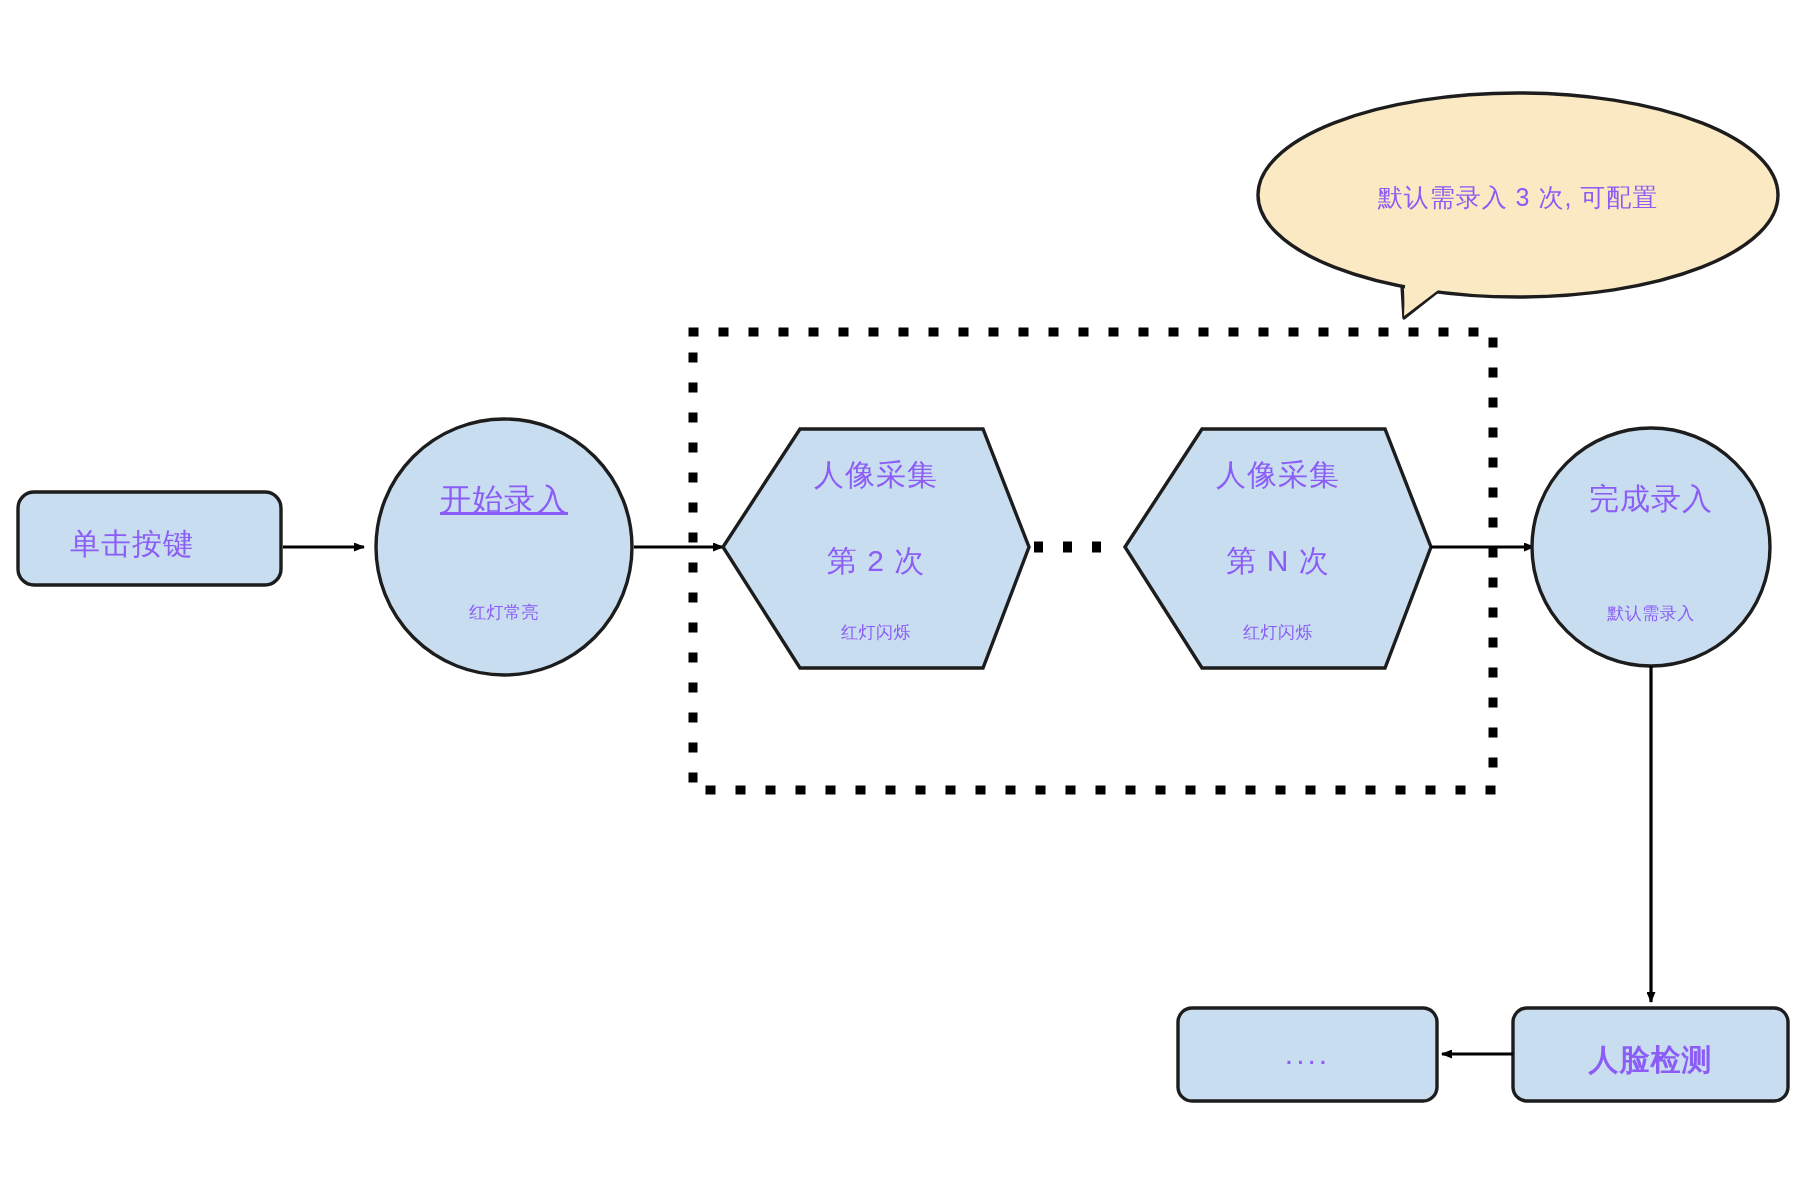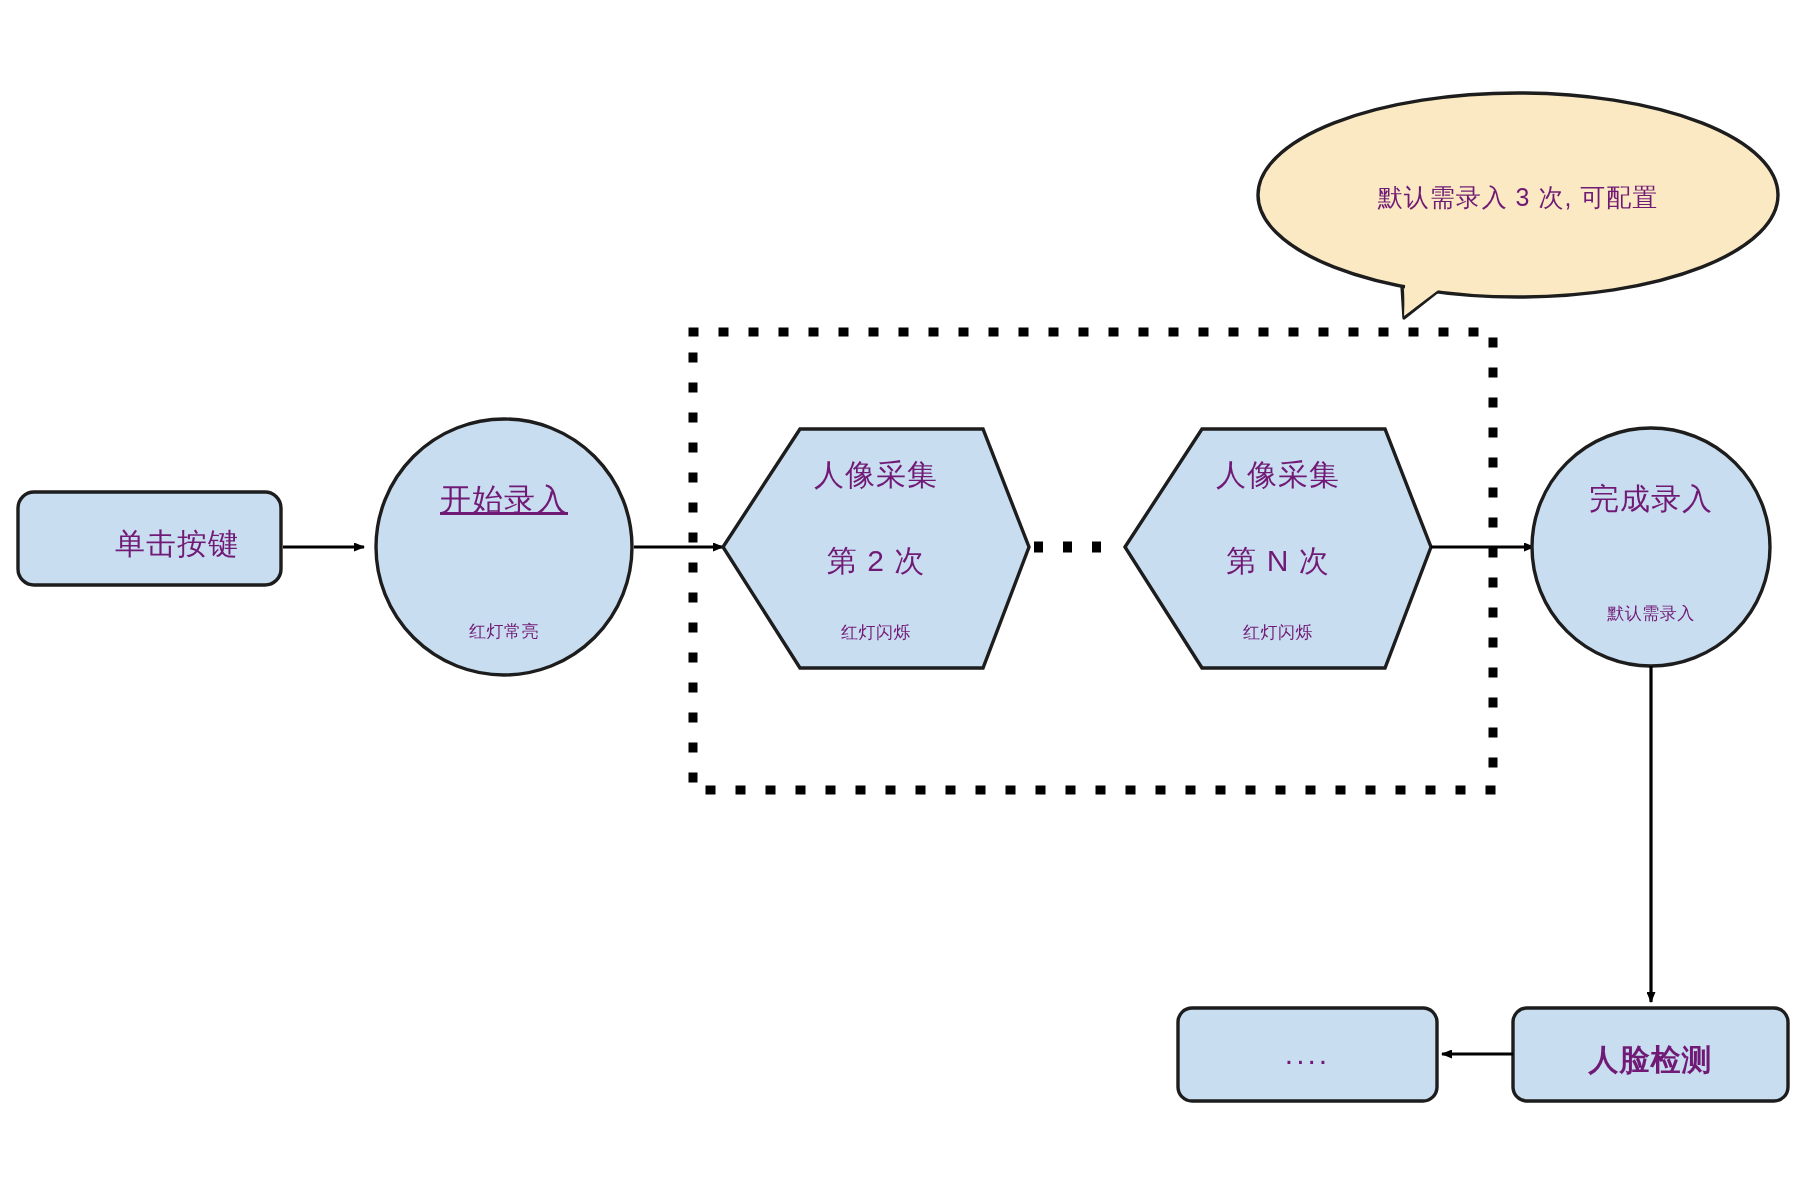--- a/index.html
+++ b/index.html
@@ -20,21 +20,21 @@
   .layer {
     position: absolute;
     left: 0;
     top: 0;
     width: 1803px;
     height: 1199px;
   }
   .node-label {
     position: absolute;
     text-align: center;
-    color: #701a75;
+    color: #8b5cf6;
     white-space: pre;
     pointer-events: none;
   }
   .title-lg {
     font-size: 31px;
     letter-spacing: 1px;
   }
   .title-md {
     font-size: 30px;
     letter-spacing: 1px;
@@ -90,24 +90,24 @@
 
     <line x1="1513" y1="1054" x2="1442" y2="1054" stroke="#000000" stroke-width="3.2" marker-end="url(#arrowhead)"></line>
 
     <rect x="1178" y="1008" width="259" height="93" rx="14" ry="14" fill="#c9ddf1" stroke="#1d1d1d" stroke-width="3.4"></rect>
 
     <path d="M1400,253 L1404,318 L1480,258 Z" fill="#fae9c2" stroke="#1d1d1d" stroke-width="3.4" stroke-linejoin="round"></path>
     <ellipse cx="1518" cy="195" rx="260" ry="102" fill="#fae9c2" stroke="#1d1d1d" stroke-width="3.4"></ellipse>
     <path d="M1406,258 L1404,316 L1478,260 Z" fill="#fae9c2" stroke="none"></path>
   </svg>
 
-  <div class="node-label title-md" style="left:18px; top:524px; width:228px;margin-left:45px;">单击按键</div>
+  <div class="node-label title-md" style="left:18px; top:524px; width:228px;">单击按键</div>
 
   <div class="node-label title-lg" style="left:376px; top:479px; width:256px;text-decoration:underline;">开始录入</div>
-  <div class="node-label sub-sm" style="left:376px; top:620px; width:256px;">红灯常亮</div>
+  <div class="node-label sub-sm" style="left:376px; top:601px; width:256px;">红灯常亮</div>
 
   <div class="node-label title-md" style="left:723px; top:455px; width:306px;">人像采集</div>
   <div class="node-label title-md" style="left:723px; top:541px; width:306px;">第 2 次</div>
   <div class="node-label sub-sm" style="left:723px; top:621px; width:306px;">红灯闪烁</div>
 
   <div class="node-label title-md" style="left:1125px; top:455px; width:306px;">人像采集</div>
   <div class="node-label title-md" style="left:1125px; top:541px; width:306px;text-align:center;">第 N 次</div>
   <div class="node-label sub-sm" style="left:1125px; top:621px; width:306px;">红灯闪烁</div>
 
   <div class="node-label title-md" style="left:1523px; top:479px; width:256px;">完成录入</div>

